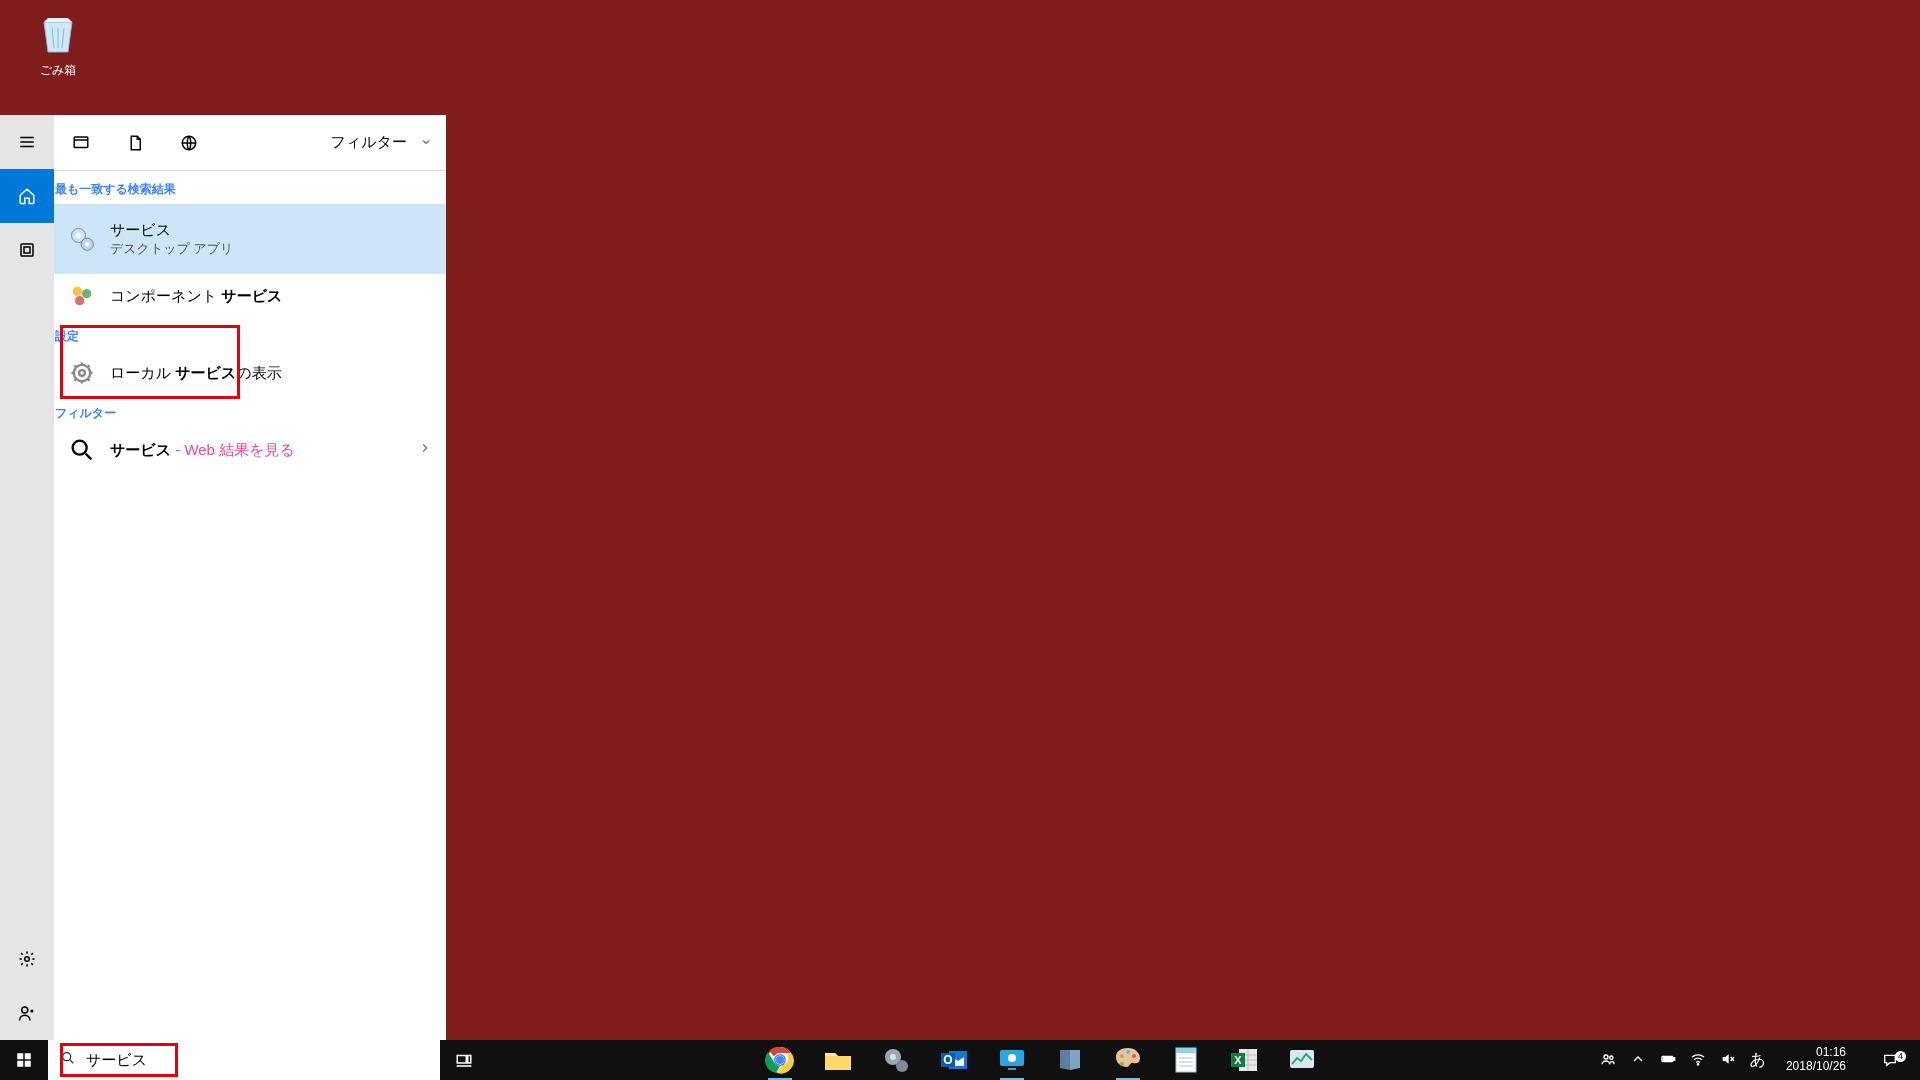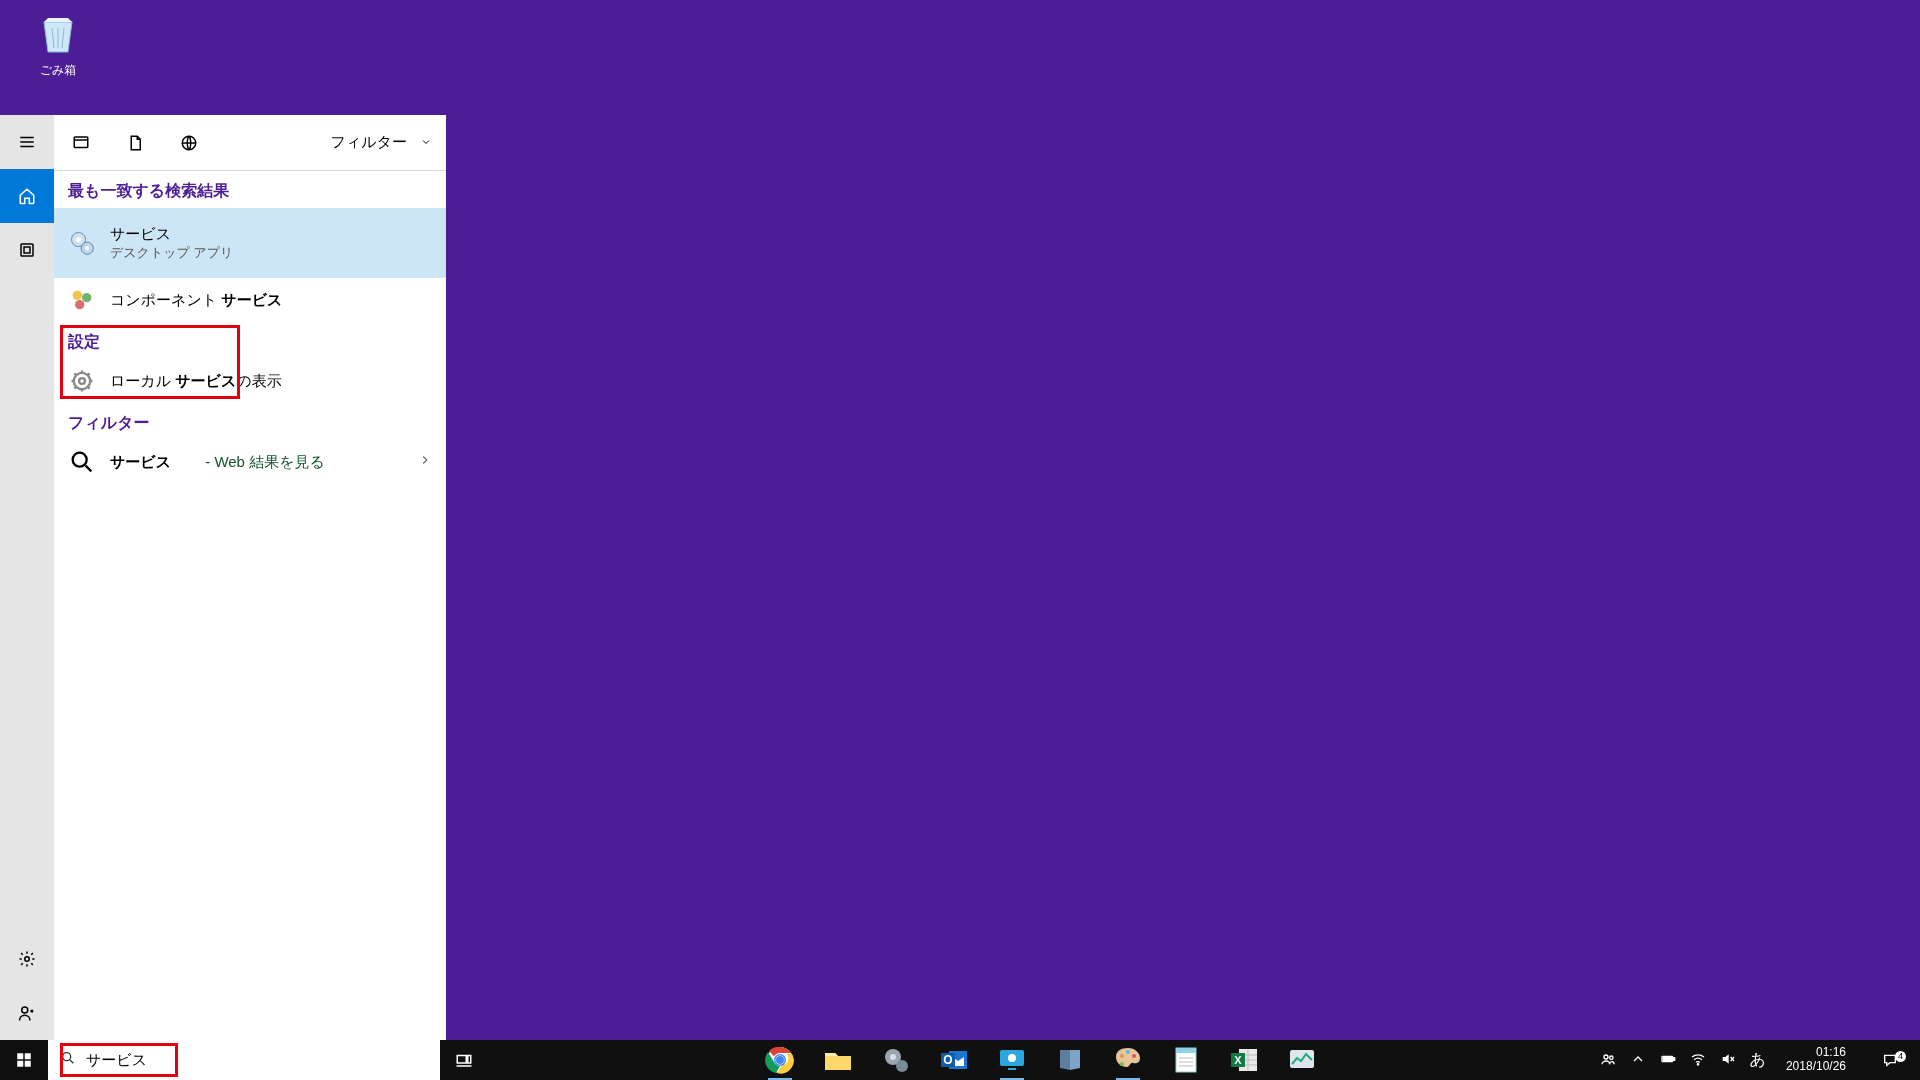--- a/index.html
+++ b/index.html
@@ -1,39 +1,39 @@
 <!DOCTYPE html>
 <html><head>
 <meta charset="utf-8">
 <style>
   * { margin: 0; padding: 0; box-sizing: border-box; font-family: "Yu Gothic UI", "Segoe UI", Meiryo, sans-serif; }
   html, body { width: 1920px; height: 1080px; overflow: hidden; background: #000; }
 
   
-  .desktop { position: absolute; inset: 0 0 40px 0; background: #4c1d95; }
+  .desktop { position: absolute; inset: 0 0 40px 0; background: #7f1d1d; }
   .desktop-icon { position: absolute; top: 10px; left: 20px; width: 76px; text-align: center; color: #fff; font-size: 12px; }
   .desktop-icon .bin { width: 48px; height: 48px; margin: 0 auto 4px; position: relative; }
   .desktop-icon .bin svg { width: 48px; height: 48px; }
 
   
   .panel { position: absolute; left: 0; bottom: 40px; width: 446px; height: 925px; background: #fff; display: flex; }
   .rail { width: 54px; background: #e5e5e5; display: flex; flex-direction: column; }
   .rail .top, .rail .bottom { display: flex; flex-direction: column; }
   .rail .bottom { margin-top: auto; }
   .rail-btn { width: 54px; height: 54px; display: flex; align-items: center; justify-content: center; color: #000; }
   .rail-btn.active { background: #0078d7; color: #fff; }
   .rail-btn svg { width: 18px; height: 18px; }
 
   .results { flex: 1; display: flex; flex-direction: column; }
   .results-header { height: 56px; border-bottom: 1px solid #d9d9d9; display: flex; align-items: center; }
   .tab-btn { width: 54px; height: 56px; display: flex; align-items: center; justify-content: center; color: #000; }
   .tab-btn svg { width: 18px; height: 18px; }
   .filter { margin-left: auto; margin-right: 14px; display: flex; align-items: center; gap: 13px; font-size: 15px; }
 
-  .section-label { padding: 10px 14px 6px; font-size: 16px; color: #4c1d95; font-weight: 600; }
+  .section-label { padding: 10px 1px 6px; font-size: 12px; color: #3b82f6; font-weight: 600; }
   .row { display: flex; align-items: center; padding: 8px 14px; gap: 14px; min-height: 44px; }
   .row .ico { width: 28px; height: 28px; display: flex; align-items: center; justify-content: center; flex-shrink: 0; }
   .row .txt { display: flex; flex-direction: column; }
   .row .title { font-size: 15px; }
   .row .sub { font-size: 13px; color: #555; }
   .row.best { background: #cde6f7; height: 70px; position: relative; }
   .row.best .title { font-weight: 400; }
   .row .chev { margin-left: auto; color: #666; }
   .hl-box { position: absolute; border: 3px solid #e3000f; pointer-events: none; }
   .hl-best { left: 60px; top: 210px; width: 180px; height: 74px; }
@@ -50,21 +50,21 @@
   .app-ico { width: 32px; height: 32px; margin: 0 9px; border-radius: 2px; display: flex; align-items: center; justify-content: center; position: relative; }
   .app-ico.running::after { content: ""; position: absolute; left: 4px; right: 4px; bottom: -4px; height: 2px; background: #76b9ed; }
 
   .tray { display: flex; align-items: center; gap: 14px; padding: 0 6px; font-size: 12px; }
   .tray .clock { text-align: right; line-height: 1.15; font-size: 12px; padding: 0 6px; }
   .tray svg { width: 16px; height: 16px; }
   .notif { width: 48px; display: flex; align-items: center; justify-content: center; position: relative; }
   .notif .badge { position: absolute; bottom: 6px; right: 8px; background: #fff; color: #000; border-radius: 8px; font-size: 9px; padding: 0 3px; line-height: 11px; }
 
   .bold { font-weight: 700; }
-  .faded { color: #14532d; margin-left: 30px; }
+  .faded { color: #ec4899; }
 </style>
 </head>
 <body>
 
 <div class="desktop">
   <div class="desktop-icon">
     <div class="bin">
       <svg viewBox="0 0 48 48">
           <path fill="#cfe8f7" stroke="#8ab6d6" d="M10 12h28l-4 30H14z"></path>
           <path fill="#e6f3fb" d="M10 12l4-4h20l4 4z"></path>

